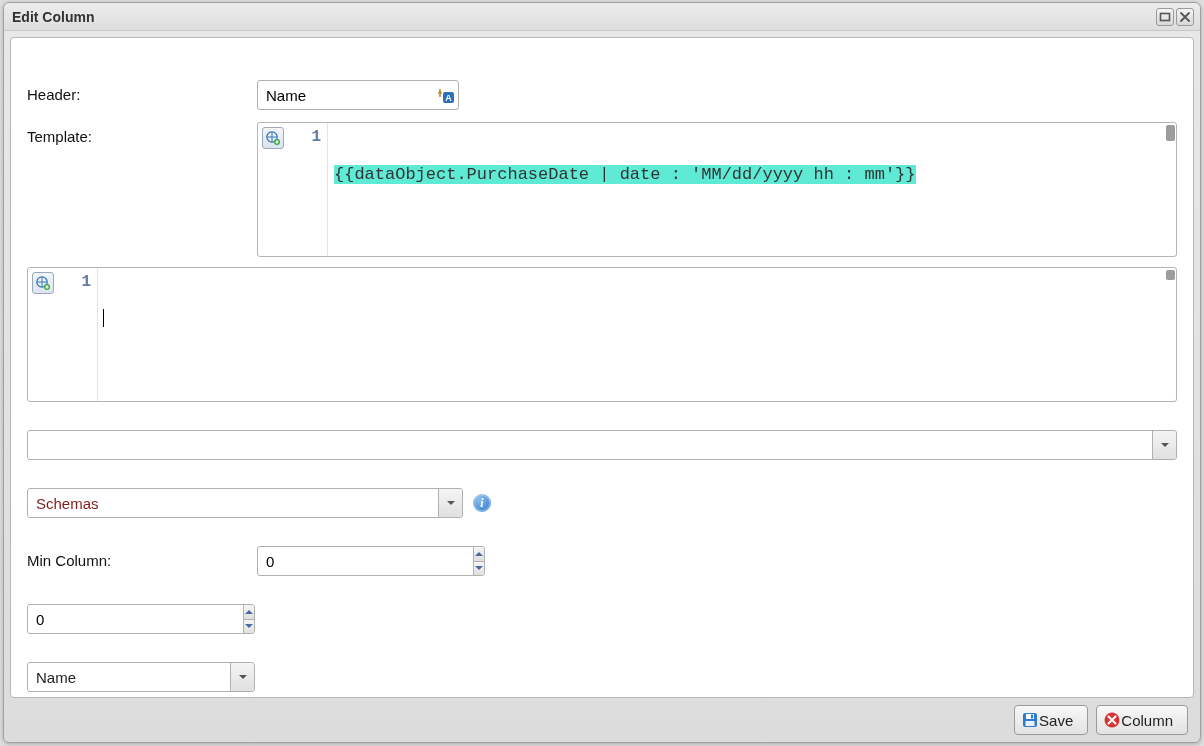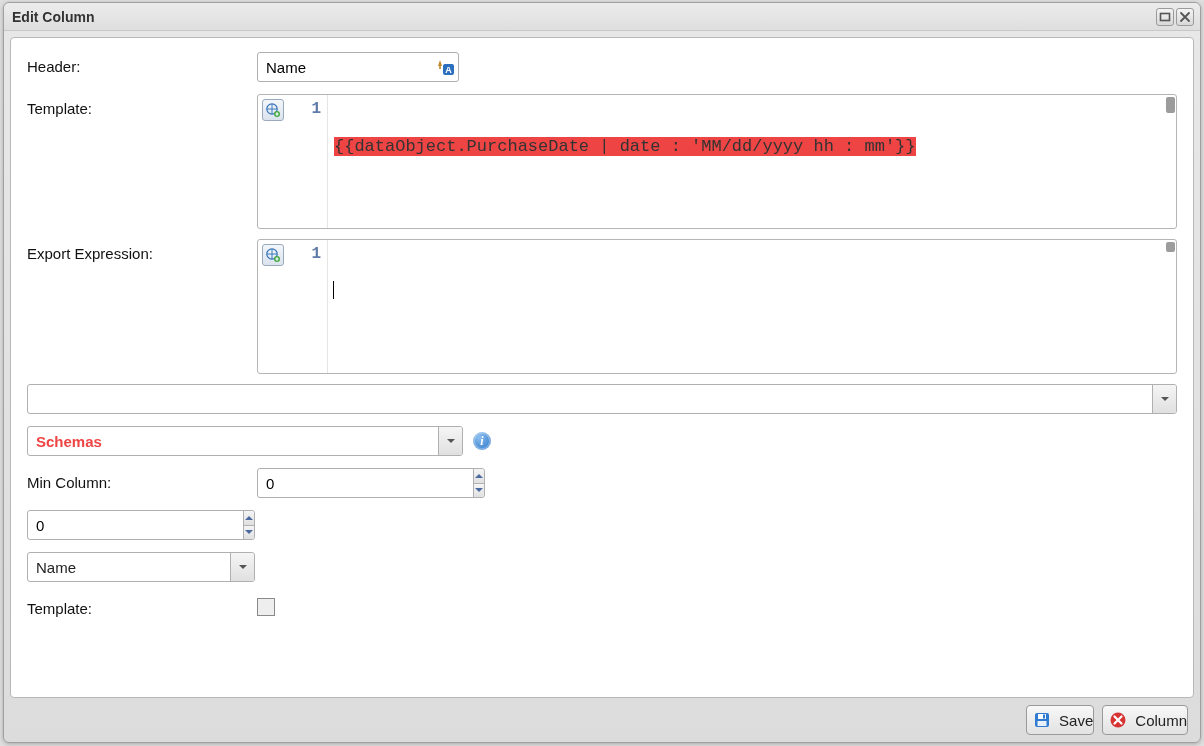--- a/index.html
+++ b/index.html
@@ -58,21 +58,21 @@
     border: 1px solid #b8b8b8;
     border-radius: 4px;
     padding: 14px 16px 10px 16px;
     overflow: hidden;
   }
   .form-row {
     display: flex;
     align-items: flex-start;
     margin-bottom: 10px;
   }
-  .form-row.short { margin-bottom: 12px; }
+  .form-row.short { margin-bottom: 12px; margin-top: 28px; }
   .form-label {
     width: 230px;
     padding-top: 6px;
     font-size: 15px;
     color: #111;
   }
   .form-field { flex: 1; }
   
   .header-input-wrap {
     position: relative;
@@ -139,21 +139,21 @@
     font-family: "Courier New", monospace;
     font-size: 17px;
     white-space: pre;
     overflow: hidden;
     position: relative;
   }
   .code-line {
     line-height: 22px;
   }
   .code-line .hl {
-    background: #ef4444;
+    background: #5eead4;
   }
   .caret {
     display:inline-block;
     width:1px; height:18px;
     background:#000;
     vertical-align:-3px;
     margin-left:-1px;
   }
   .scroll-thumb {
     position: absolute;
@@ -176,21 +176,21 @@
   .combo.md  { width: 436px; }
   .combo.sm  { width: 228px; }
   .combo-text {
     flex:1;
     padding: 0 8px;
     font-size: 15px;
     color: #222;
     white-space: nowrap;
     overflow: hidden;
   }
-  .combo.placeholder .combo-text { color: #ef4444; font-weight: bold; }
+  .combo.placeholder .combo-text { color: #7f1d1d; }
   .combo-btn {
     width: 24px; height: 100%;
     border-left: 1px solid #b0b0b0;
     background: linear-gradient(#f5f5f5,#e0e0e0);
     display:flex;align-items:center;justify-content:center;
     cursor:pointer;
     border-radius: 0 3px 3px 0;
   }
   .combo-btn svg { width:10px; height:10px; fill:#555; }
   .info-icon {
@@ -256,22 +256,22 @@
     padding: 0 12px;
     gap: 8px;
   }
   .btn {
     height: 30px;
     border: 1px solid #9a9a9a;
     border-radius: 4px;
     background: linear-gradient(#f8f8f8,#e2e2e2);
     display:flex;
     align-items:center;
-    padding: 0 0 0 6px;
-    gap:8px;
+    padding: 0 14px 0 6px;
+    gap:0;
     cursor:pointer;
     font-size:15px;
     color:#222;
   }
   .btn .ic { width:18px;height:18px; display:flex;align-items:center;justify-content:center; }
   .row-inline { display:flex; align-items:center; }
 </style>
 </head>
 <body>
 
@@ -326,21 +326,20 @@
           </div>
           <div class="code-area">
             <div class="code-line"><span class="hl">{{dataObject.PurchaseDate | date : 'MM/dd/yyyy hh : mm'}}</span></div>
           </div>
           <div class="scroll-thumb"></div>
         </div>
       </div>
     </div>
 
     <div class="form-row">
-      <div class="form-label">Export Expression:</div>
       <div class="form-field">
         <div class="code-editor mid">
           <div class="gutter">
             <div class="gutter-tool">
               <svg width="14" height="14" viewBox="0 0 14 14">
                   <circle cx="6" cy="6" r="5.2" fill="none" stroke="#2e70b8" stroke-width="1.2"></circle>
                   <path d="M1 6 H11 M6 1 V11" stroke="#2e70b8" stroke-width="0.9"></path>
                   <circle cx="11" cy="11" r="3" fill="#43a843"></circle>
                   <path d="M11 9.3 V12.7 M9.3 11 H12.7" stroke="#fff" stroke-width="1.2"></path>
                 </svg>

